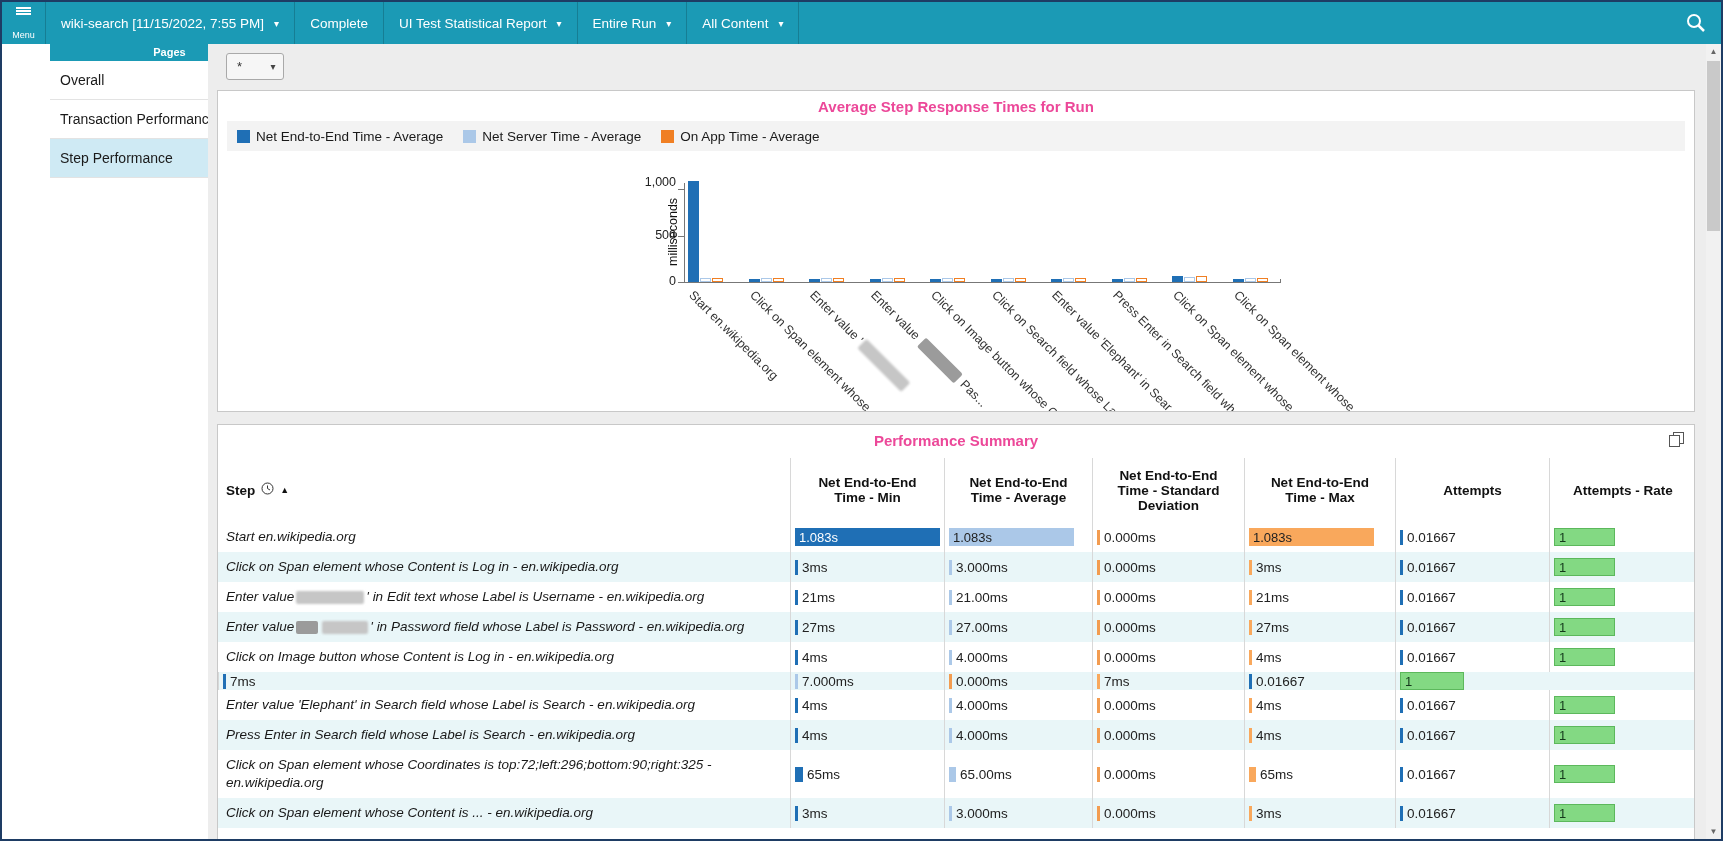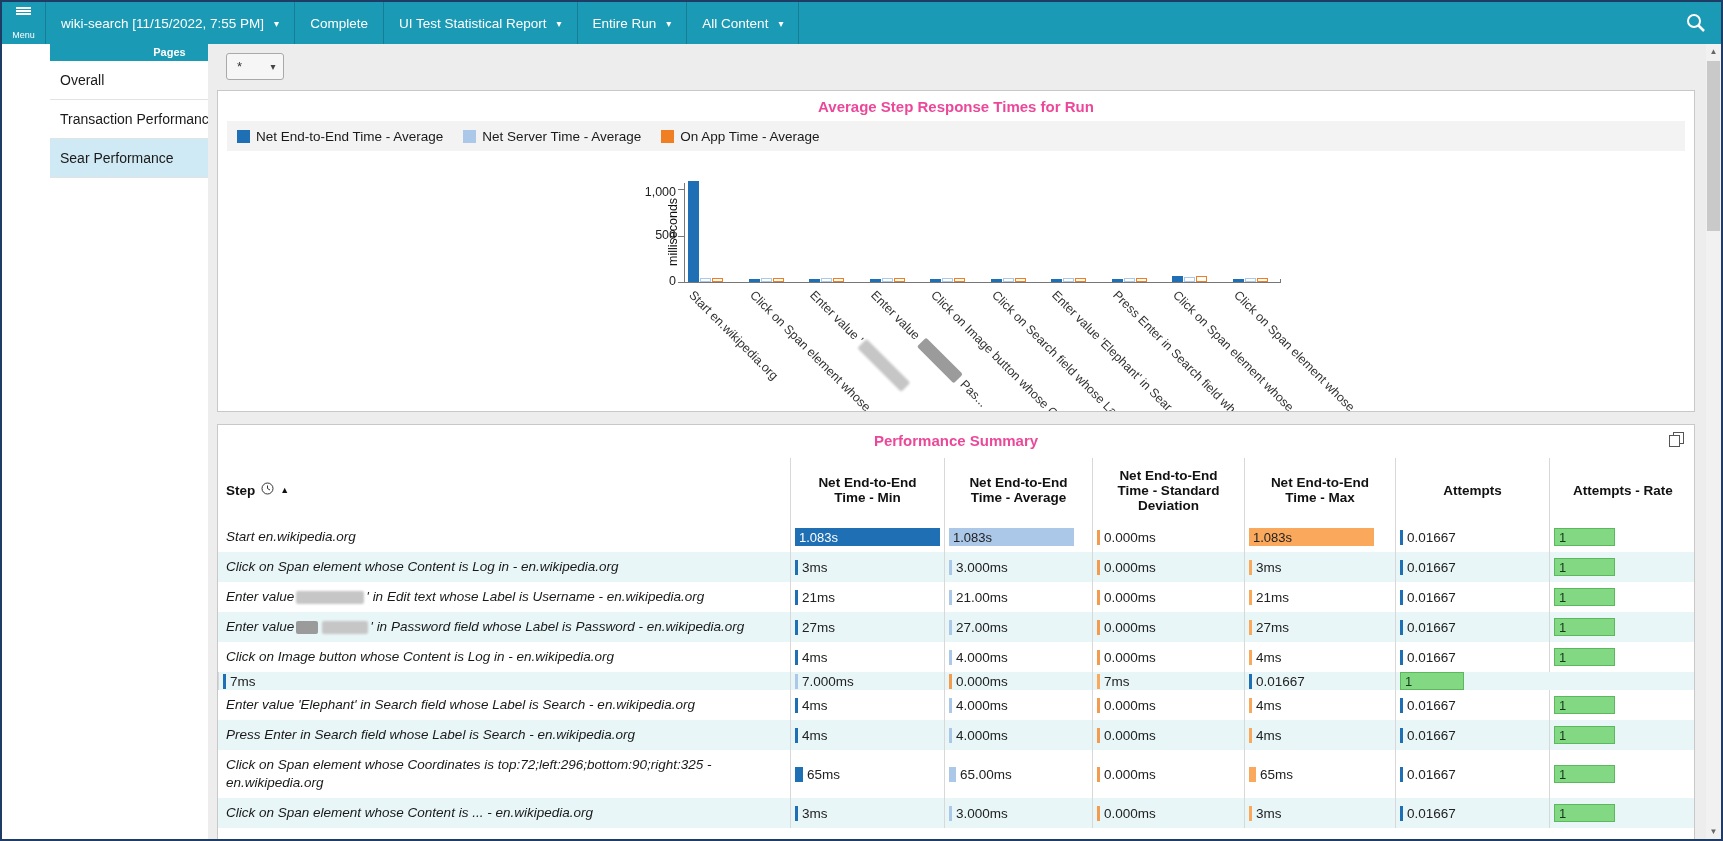--- a/index.html
+++ b/index.html
@@ -150,21 +150,21 @@
       <span class="collapse-btn">‹</span>
     </div>
     <div id="sidebar-items">
         <div class="sidebar-item">
           <span>Overall</span>
         </div>
         <div class="sidebar-item">
           <span>Transaction Performance</span>
         </div>
         <div class="sidebar-item active">
-          <span>Sear Performance</span>
+          <span>Step Performance</span>
           <span class="help-icon">?</span>
         </div>
       </div>
   </div>
 
   <div class="main">
     <div class="filter-select">
       <span class="filter-value">*</span>
       <span class="filter-caret">▾</span>
     </div>
@@ -183,21 +183,21 @@
           <span class="legend-item">
             <span class="legend-swatch" style="background: rgb(240, 127, 35);"></span>
             <span>On App Time - Average</span>
           </span>
         </div>
       <div class="plot" id="plot">
           <div class="ytick-label" style="left: 398px; top: 183px;">0</div>
           <div class="ytick-mark" style="left: 460px; top: 191px;"></div>
           <div class="ytick-label" style="left: 398px; top: 136.5px;">500</div>
           <div class="ytick-mark" style="left: 460px; top: 144.5px;"></div>
-          <div class="ytick-label" style="left: 398px; top: 94px;">1,000</div>
+          <div class="ytick-label" style="left: 398px; top: 84px;">1,000</div>
           <div class="ytick-mark" style="left: 460px; top: 98px;"></div>
           <div class="y-axis-line" style="left: 466px; top: 92px; height: 99px;"></div>
           <div class="x-axis-line" style="left: 466px; top: 191px; width: 596px;"></div>
           <div class="x-end-tick" style="left: 1062px; top: 188px; height: 4px;"></div>
           <div class="y-title" style="left: 448px; top: 80px; height: 95px;">milliseconds</div>
           <div class="bar filled" style="left: 470px; top: 90px; width: 11px; height: 101px; background: rgb(31, 111, 181);"></div>
           <div class="bar filled" style="left: 530.5px; top: 188px; width: 11px; height: 3px; background: rgb(31, 111, 181);"></div>
           <div class="bar filled" style="left: 591px; top: 188px; width: 11px; height: 3px; background: rgb(31, 111, 181);"></div>
           <div class="bar filled" style="left: 651.5px; top: 188px; width: 11px; height: 3px; background: rgb(31, 111, 181);"></div>
           <div class="bar filled" style="left: 712px; top: 188px; width: 11px; height: 3px; background: rgb(31, 111, 181);"></div>

